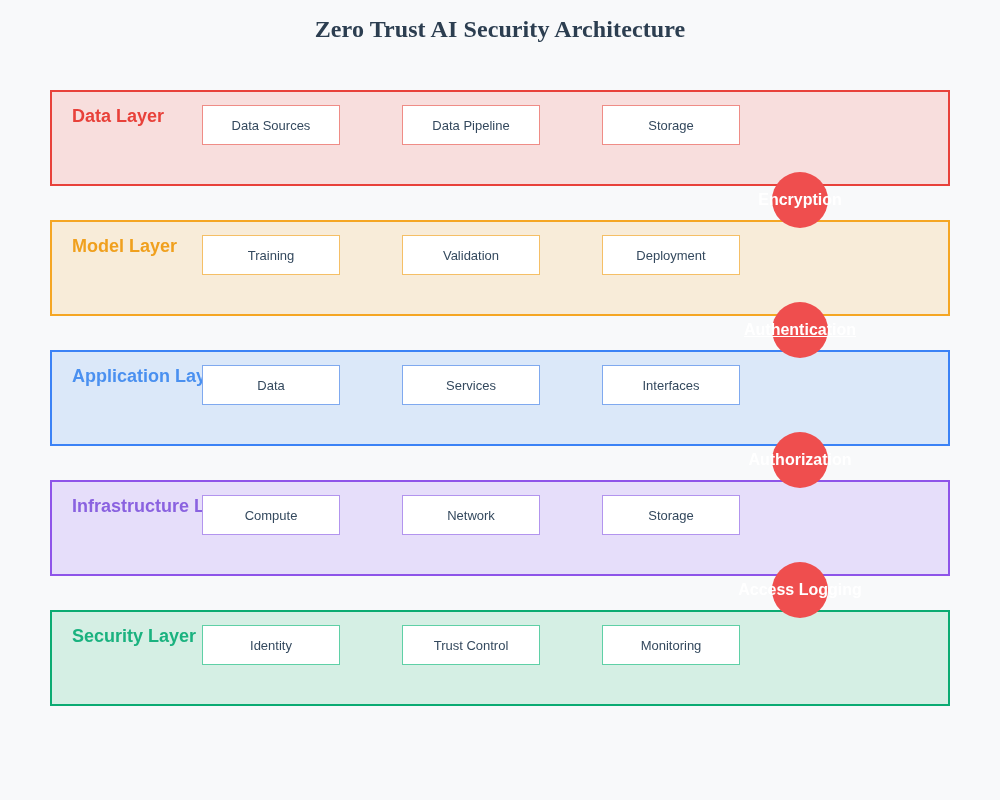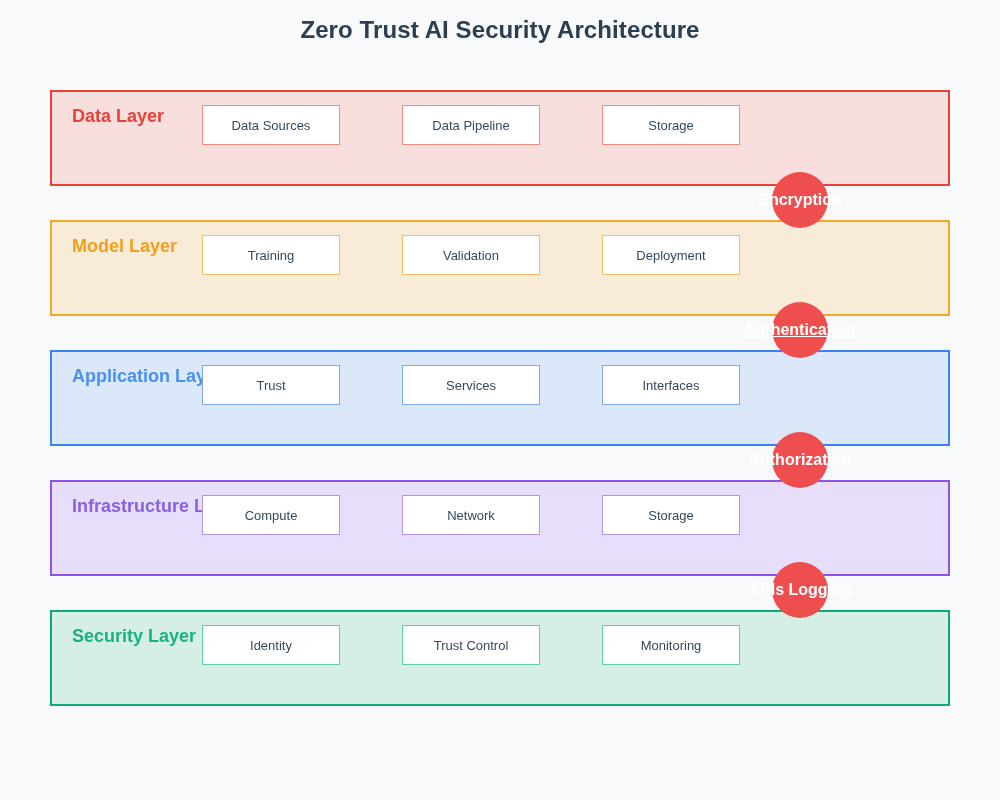--- a/index.html
+++ b/index.html
@@ -18,20 +18,21 @@
   #diagram-title {
     position: absolute;
     left: 0;
     top: 16px;
     width: 1000px;
     text-align: center;
     font-size: 24px;
     font-weight: bold;
     color: #2c3e50;
     letter-spacing: 0.1px;
+    font-family: Liberation Serif, serif;
   }
 
   #layers-stack {
     position: absolute;
     left: 0;
     top: 0;
     width: 1000px;
     height: 800px;
   }
 
@@ -121,21 +122,21 @@
       <div class="component-box" style="left: 350px; border-color: rgb(245, 191, 102);">
         <span class="component-label">Validation</span>
       </div>
       <div class="component-box" style="left: 550px; border-color: rgb(245, 191, 102);">
         <span class="component-label">Deployment</span>
       </div>
     </div>
     <div class="layer-band" style="top: 350px; border-color: rgb(59, 130, 246); background: rgb(219, 232, 249);">
       <div class="layer-title" style="color: rgb(74, 144, 240);">Application Layer</div>
       <div class="component-box" style="left: 150px; border-color: rgb(127, 169, 239);">
-        <span class="component-label">Trust</span>
+        <span class="component-label">Data</span>
       </div>
       <div class="component-box" style="left: 350px; border-color: rgb(127, 169, 239);">
         <span class="component-label">Services</span>
       </div>
       <div class="component-box" style="left: 550px; border-color: rgb(127, 169, 239);">
         <span class="component-label">Interfaces</span>
       </div>
     </div>
     <div class="layer-band" style="top: 480px; border-color: rgb(142, 84, 233); background: rgb(230, 222, 250);">
       <div class="layer-title" style="color: rgb(138, 98, 224);">Infrastructure Layer</div>
@@ -164,15 +165,15 @@
     <div class="connector-badge" style="left: 772px; top: 172px; background: rgb(239, 78, 78);">
       <span class="connector-label" style="color: rgb(255, 255, 255);">Encryption</span>
     </div>
     <div class="connector-badge" style="left: 772px; top: 302px; background: rgb(239, 78, 78);">
       <span class="connector-label" style="color: rgb(255, 255, 255); text-decoration: underline;">Authentication</span>
     </div>
     <div class="connector-badge" style="left: 772px; top: 432px; background: rgb(239, 78, 78);">
       <span class="connector-label" style="color: rgb(255, 255, 255);">Authorization</span>
     </div>
     <div class="connector-badge" style="left: 772px; top: 562px; background: rgb(239, 78, 78);">
-      <span class="connector-label" style="color: rgb(255, 255, 255);">APIs Logging</span>
+      <span class="connector-label" style="color: rgb(255, 255, 255);">Access Logging</span>
     </div>
   </div>
 
 </body></html>

